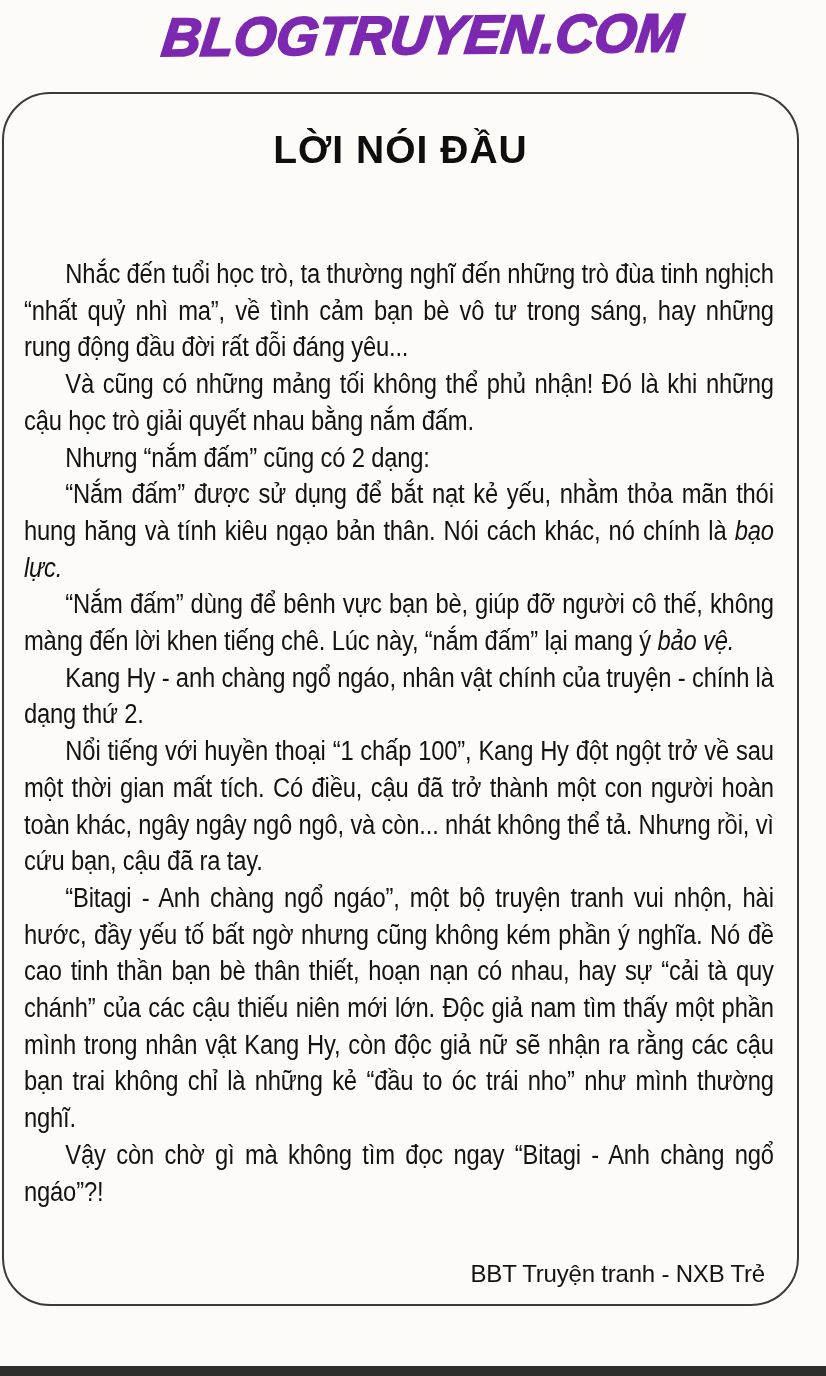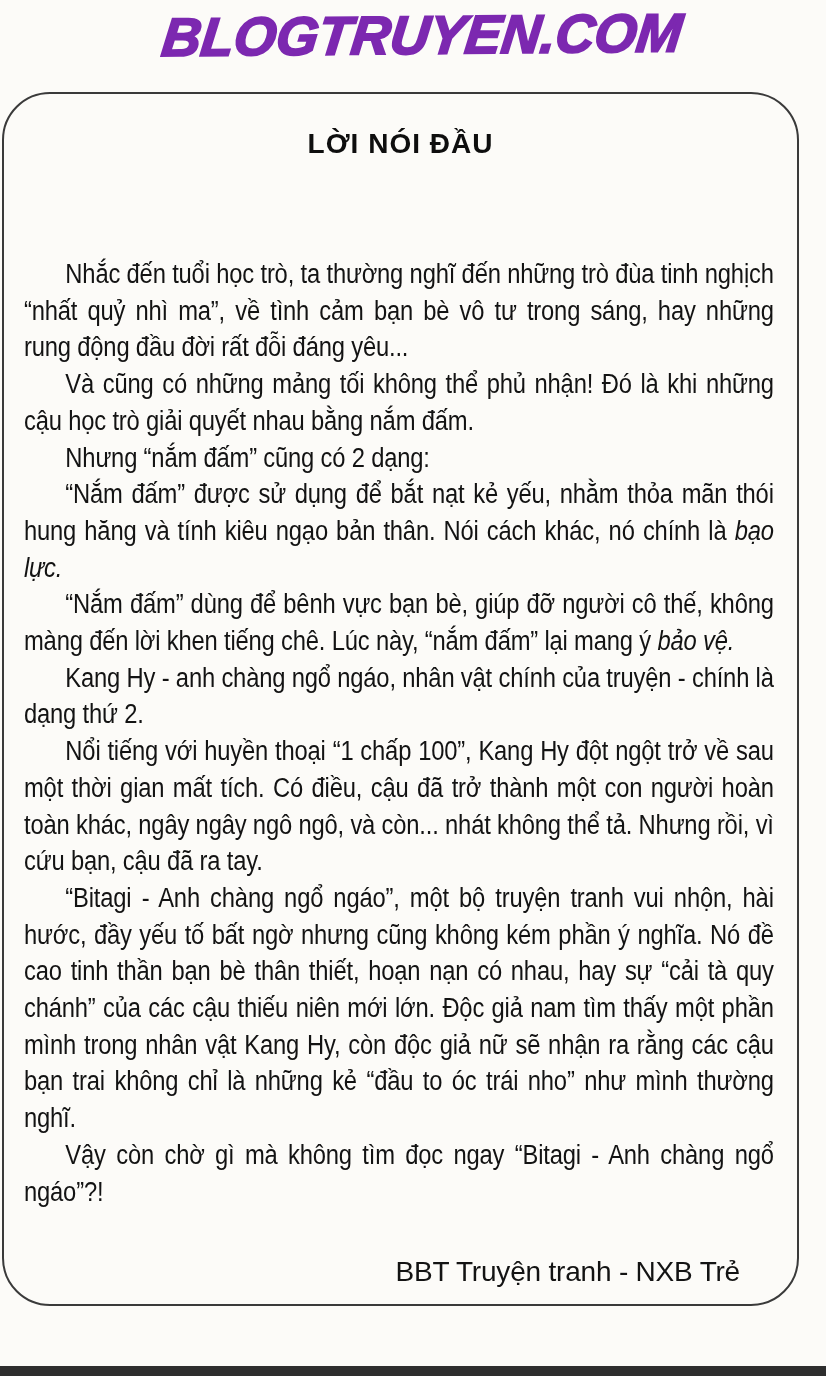--- a/index.html
+++ b/index.html
@@ -38,21 +38,21 @@
     width: 797px;
     height: 1214px;
     box-sizing: border-box;
     border: 2px solid #3a3a3a;
     border-radius: 48px;
     background: transparent;
   }
   .page-title {
     margin: 34px 0 0 0;
     text-align: center;
-    font-size: 28px;
+    font-size: 39px;
     font-weight: bold;
     letter-spacing: 1px;
     color: #0e0e0e;
   }
   
   .body-scale {
     position: absolute;
     left: 20px;
     top: 162px;
     width: 852px;
@@ -66,23 +66,23 @@
     line-height: 36.7px;
     text-align: justify;
     letter-spacing: -0.2px;
     color: #131313;
   }
   .body-text em {
     font-style: italic;
   }
   .signature {
     position: absolute;
-    right: 57px;
+    right: 32px;
     bottom: 16px;
-    font-size: 28px;
+    font-size: 24px;
     letter-spacing: -0.2px;
     color: #131313;
   }
   
   .scan-edge-band {
     position: absolute;
     left: 0;
     bottom: 0;
     width: 100%;
     height: 10px;

